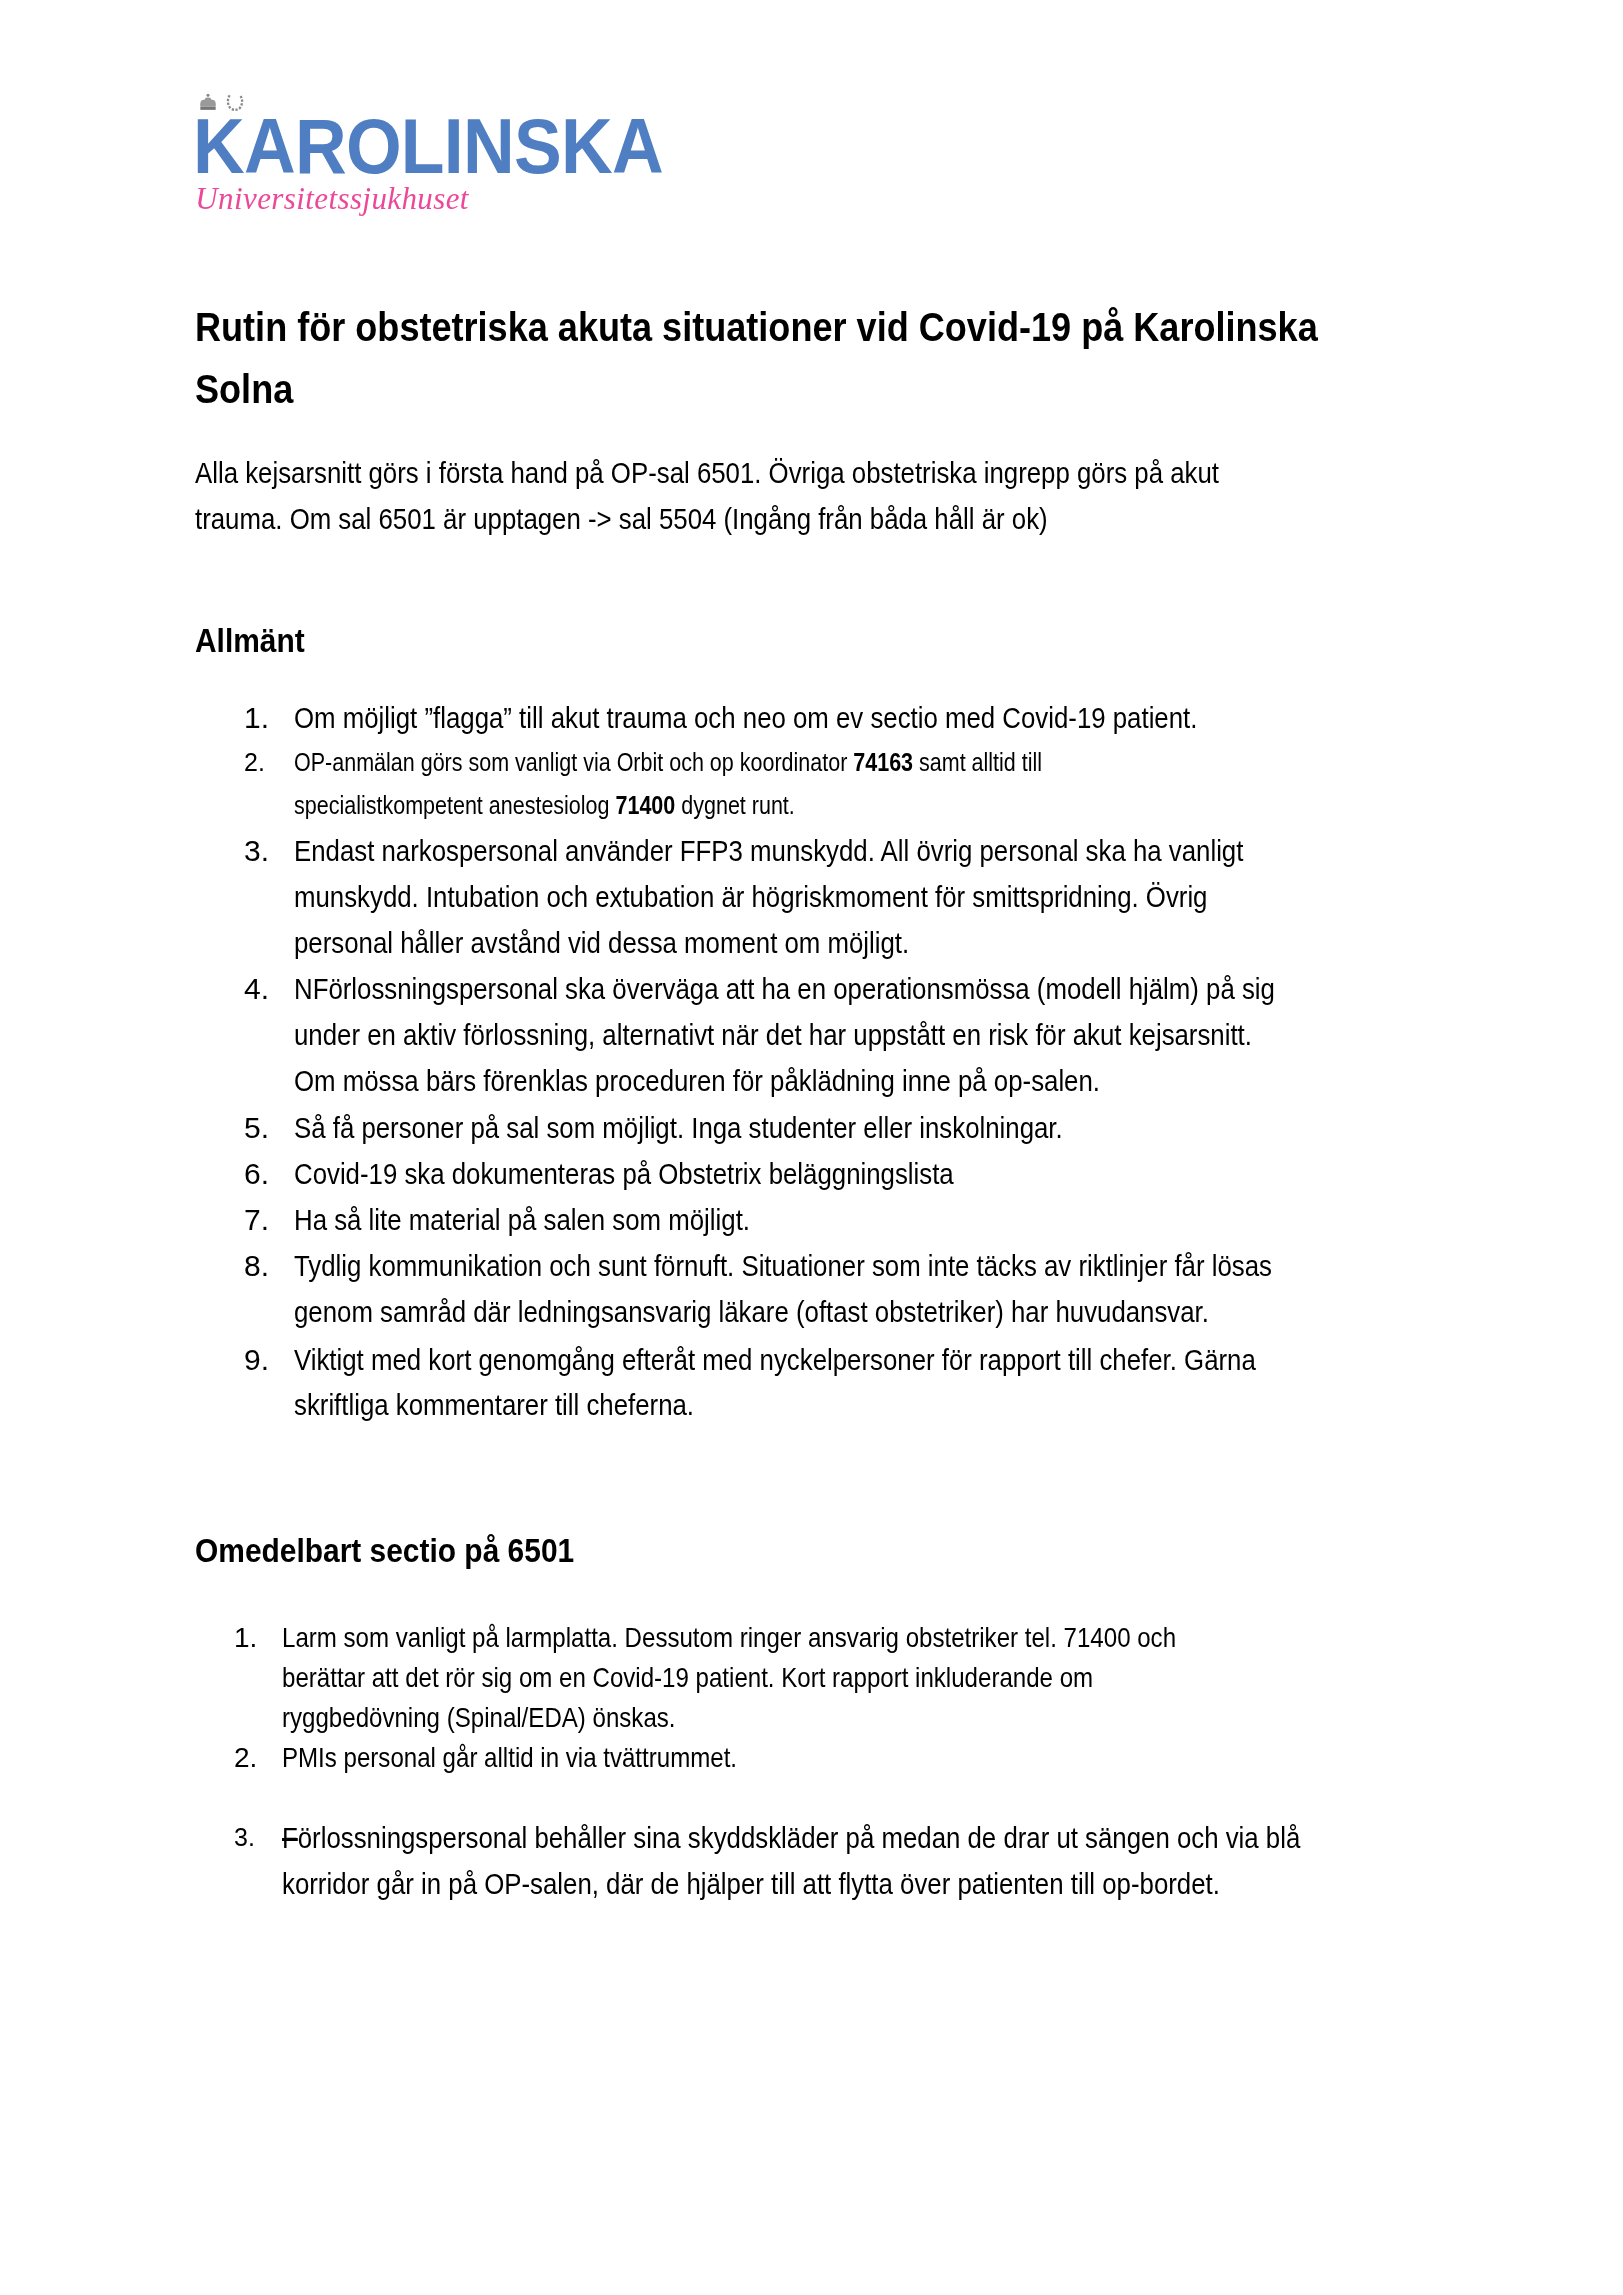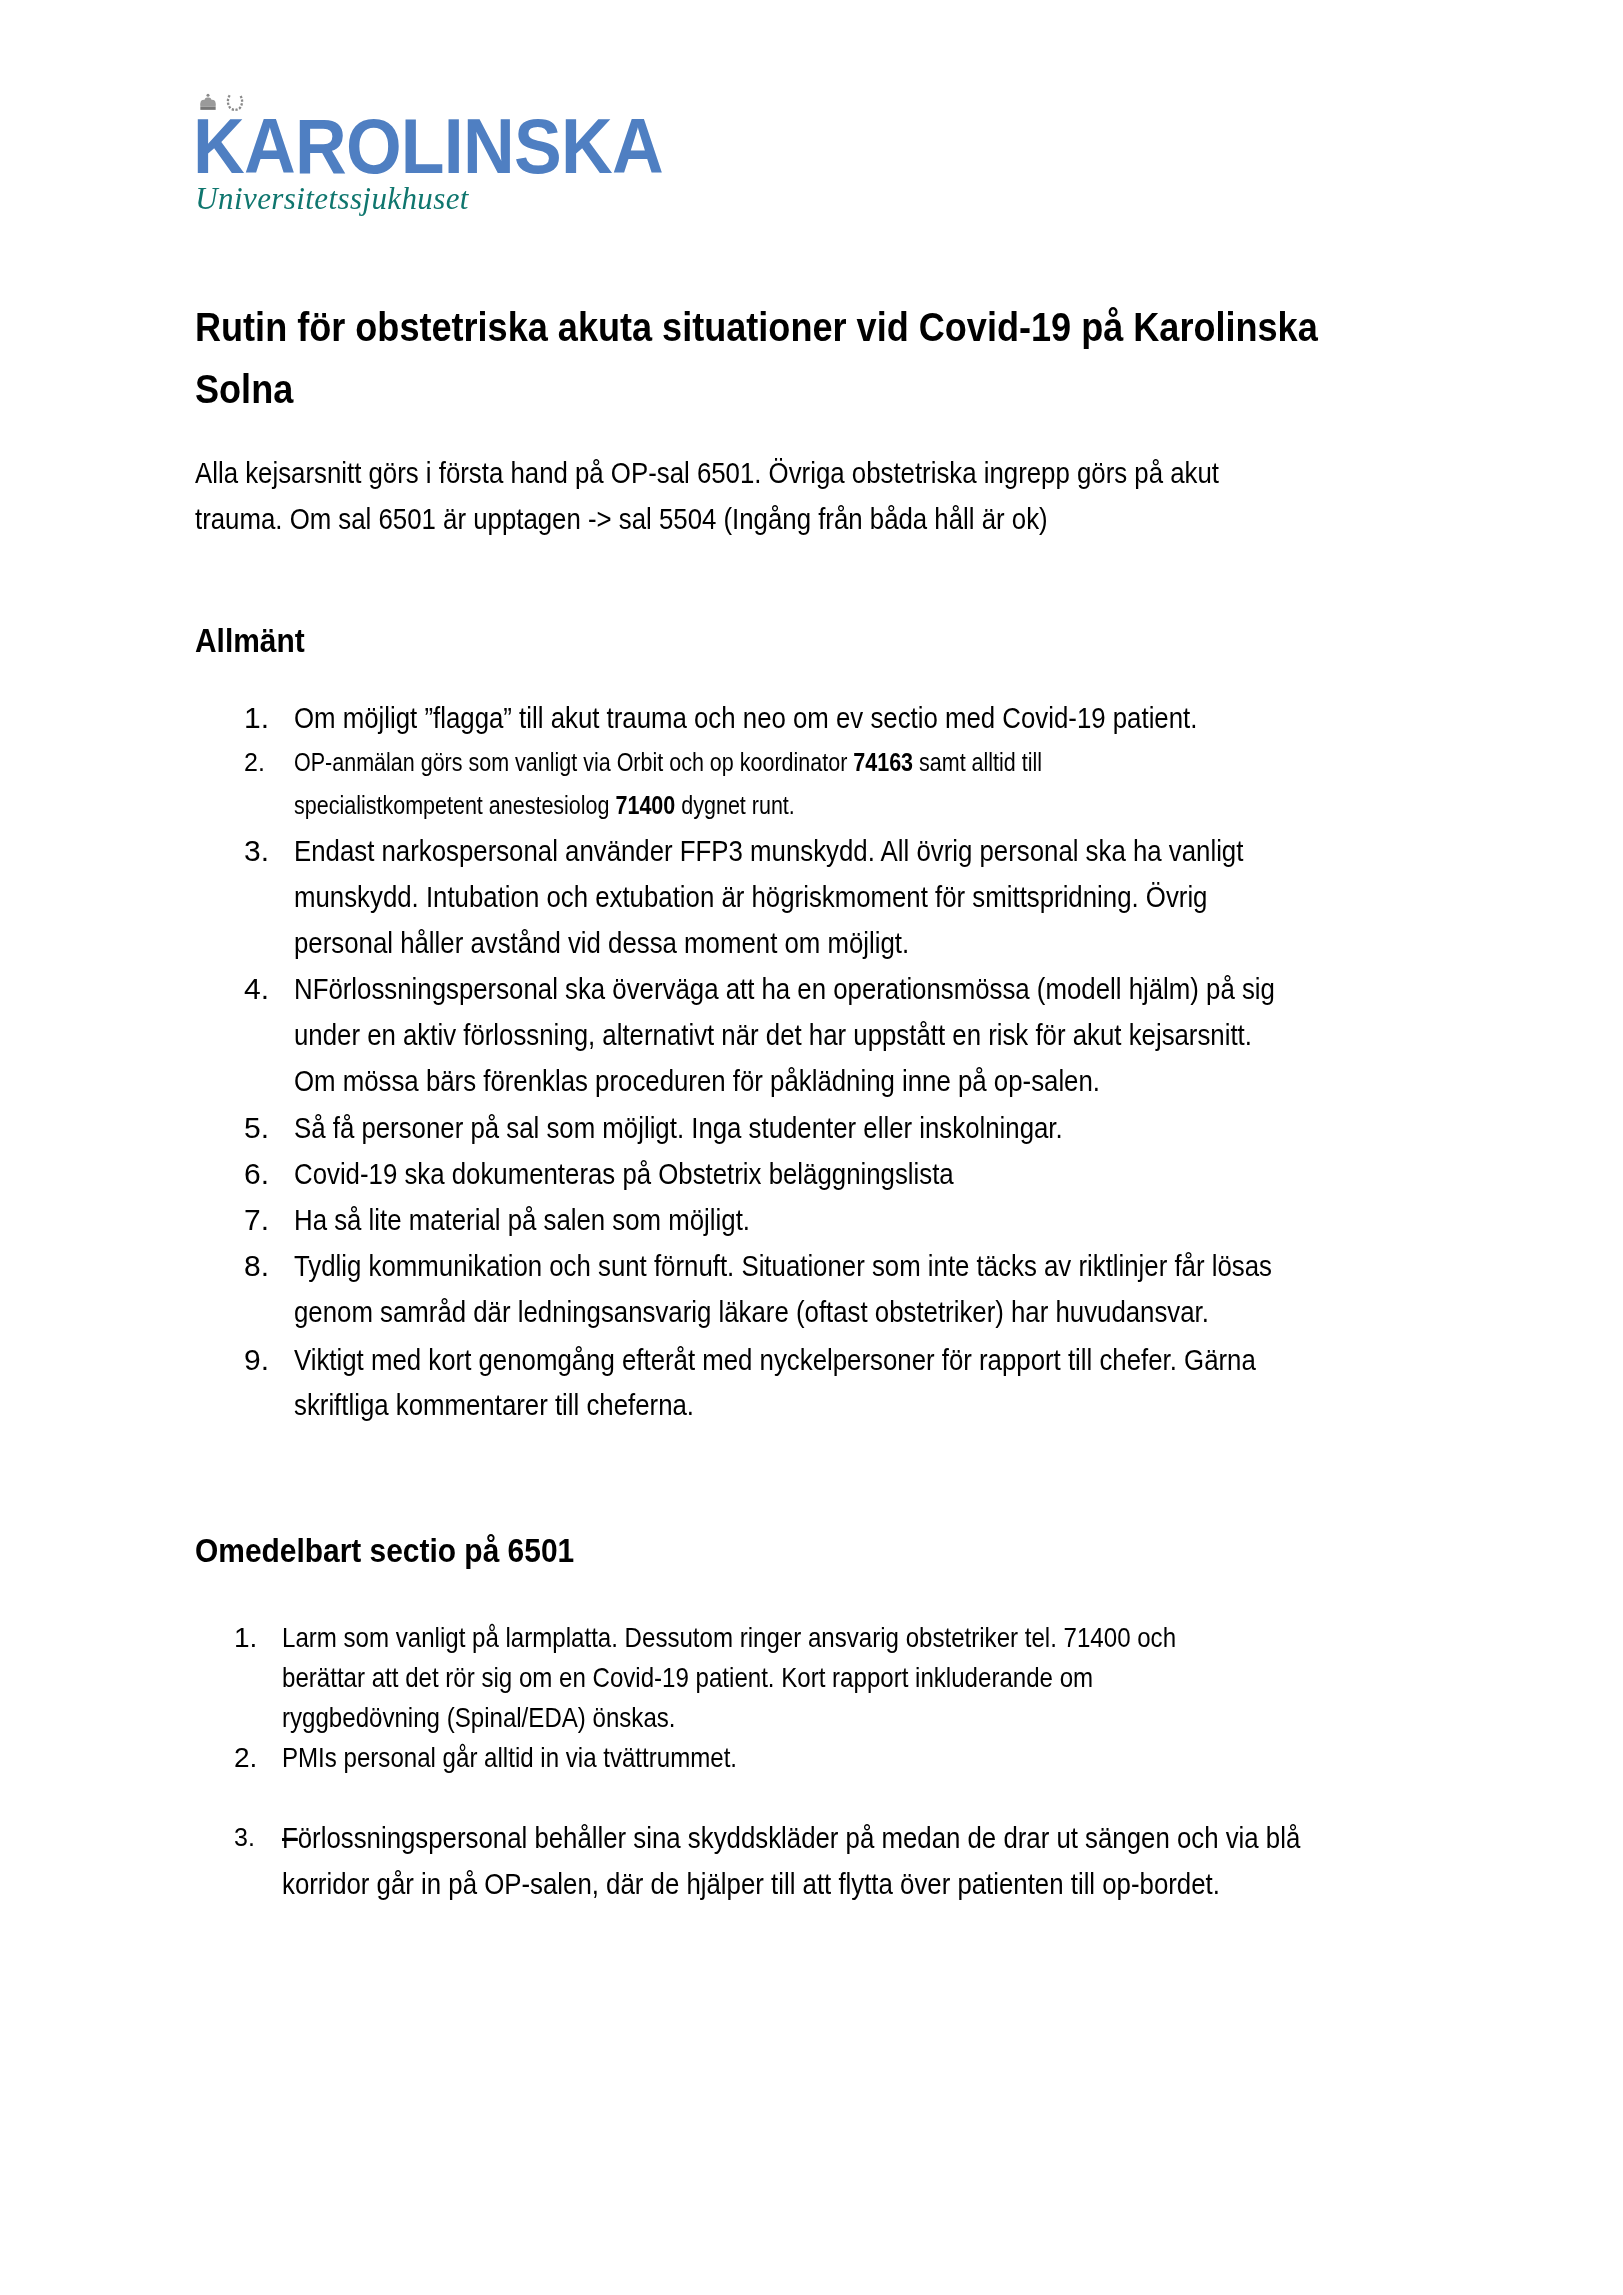--- a/index.html
+++ b/index.html
@@ -5,21 +5,21 @@
   html, body { margin: 0; padding: 0; background: #ffffff; }
   body { width: 1623px; height: 2295px; position: relative; overflow: hidden; font-family: "Liberation Sans", sans-serif; color: #000; }
   .abs { position: absolute; white-space: nowrap; }
 
   
   .logo { position: absolute; left: 193px; top: 93px; width: 528px; height: 130px; }
   .crown { position: absolute; top: 0; width: 20px; height: 18.4px; }
   .crown.c1 { left: 4.6px; }
   .crown.c2 { left: 32px; }
   .wordmark { position: absolute; left: 0; top: 15.3px; font-family: "Liberation Sans", sans-serif; font-weight: bold; font-size: 77px; line-height: 77px; color: #4f7fc2; letter-spacing: -0.8px; transform: scaleX(0.93); transform-origin: left top; }
-  .subtitle { position: absolute; left: 2.3px; top: 89px; font-family: "Liberation Serif", serif; font-style: italic; font-size: 31px; line-height: 34px; color: #0f766e; letter-spacing: 0.4px; }
+  .subtitle { position: absolute; left: 2.3px; top: 89px; font-family: "Liberation Serif", serif; font-style: italic; font-size: 31px; line-height: 34px; color: #ec4899; letter-spacing: 0.4px; }
 
   
   .title-line { font-weight: bold; font-size: 41px; line-height: 46px; transform: scaleX(0.88); transform-origin: left center; }
   .body-line { font-size: 30px; line-height: 35px; transform: scaleX(0.86); transform-origin: left center; }
   .small-line { font-size: 25px; line-height: 31px; transform: scaleX(0.86); transform-origin: left center; }
   .s2-line { font-size: 28px; line-height: 34px; transform: scaleX(0.86); transform-origin: left center; }
   .h2 { font-weight: bold; font-size: 34px; line-height: 40px; transform: scaleX(0.88); transform-origin: left center; }
   .num { font-size: 30px; line-height: 35px; }
   .num-small { font-size: 25px; line-height: 31px; }
   .num-s2 { font-size: 28px; line-height: 34px; }

